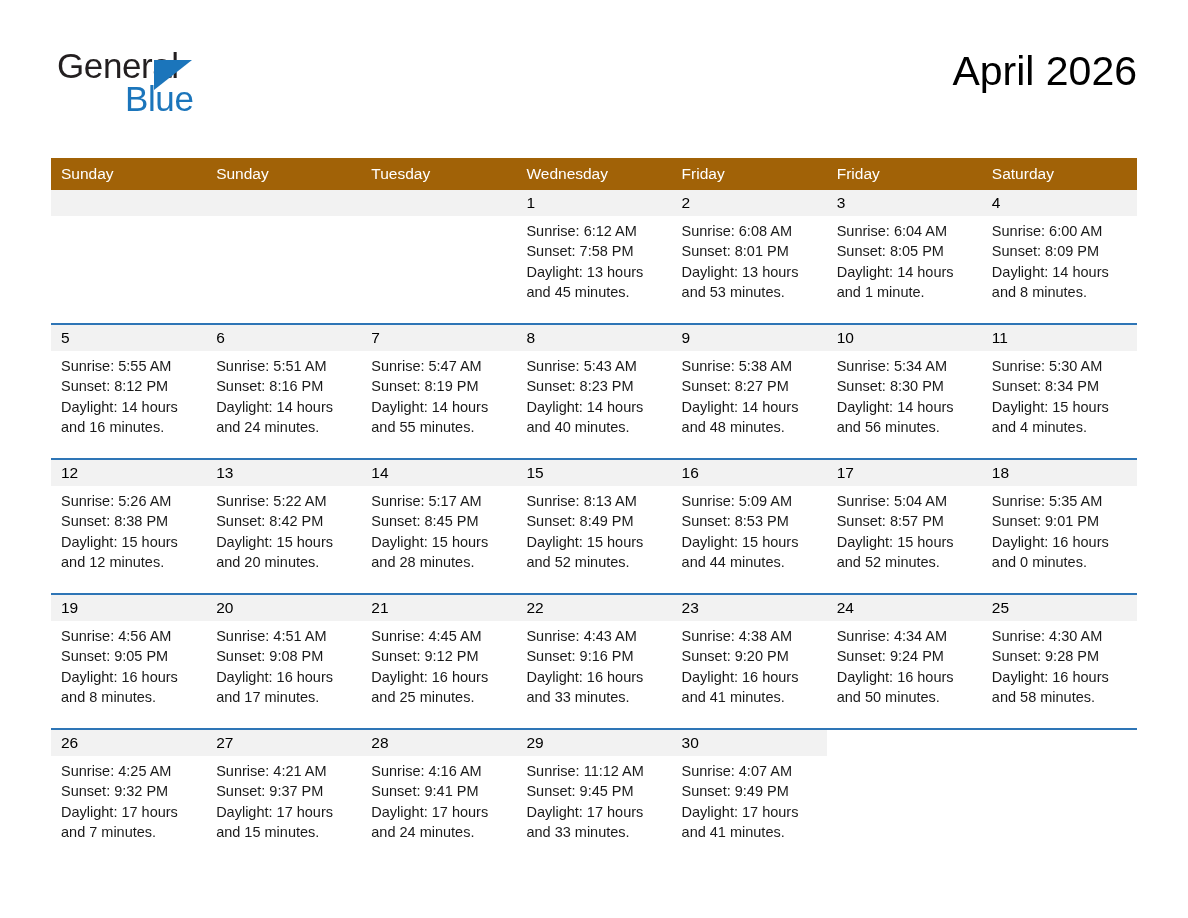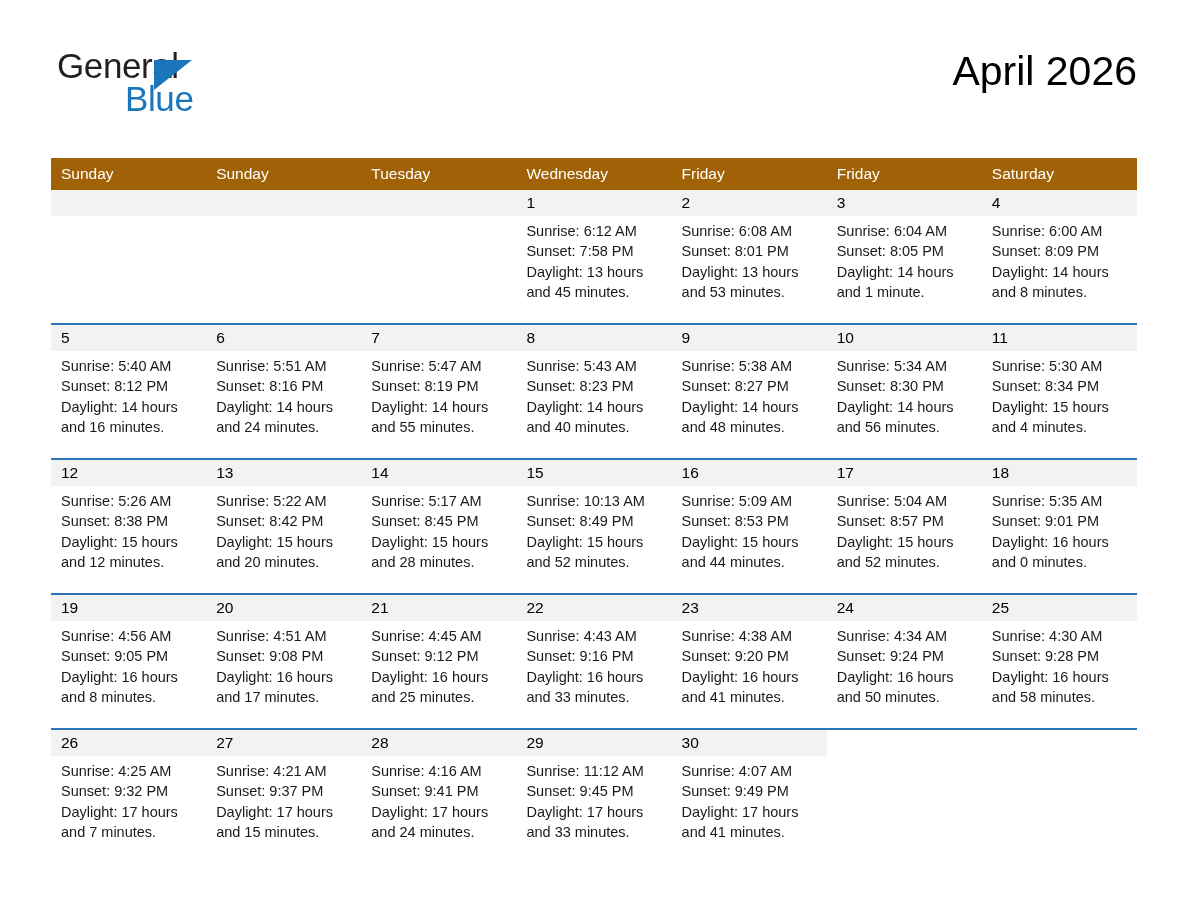--- a/index.html
+++ b/index.html
@@ -241,21 +241,21 @@
               <div class="cell-line">Sunset: 8:09 PM</div>
               <div class="cell-line">Daylight: 14 hours</div>
               <div class="cell-line">and 8 minutes.</div>
             </div>
           </td>
         </tr>
         <tr>
           <td>
             <div class="daynum-band"><span class="daynum">5</span></div>
             <div class="cell-body">
-              <div class="cell-line">Sunrise: 5:40 AM</div>
+              <div class="cell-line">Sunrise: 5:55 AM</div>
               <div class="cell-line">Sunset: 8:12 PM</div>
               <div class="cell-line">Daylight: 14 hours</div>
               <div class="cell-line">and 16 minutes.</div>
             </div>
           </td>
           <td>
             <div class="daynum-band"><span class="daynum">6</span></div>
             <div class="cell-body">
               <div class="cell-line">Sunrise: 5:51 AM</div>
               <div class="cell-line">Sunset: 8:16 PM</div>
@@ -333,21 +333,21 @@
             <div class="cell-body">
               <div class="cell-line">Sunrise: 5:17 AM</div>
               <div class="cell-line">Sunset: 8:45 PM</div>
               <div class="cell-line">Daylight: 15 hours</div>
               <div class="cell-line">and 28 minutes.</div>
             </div>
           </td>
           <td>
             <div class="daynum-band"><span class="daynum">15</span></div>
             <div class="cell-body">
-              <div class="cell-line">Sunrise: 10:13 AM</div>
+              <div class="cell-line">Sunrise: 8:13 AM</div>
               <div class="cell-line">Sunset: 8:49 PM</div>
               <div class="cell-line">Daylight: 15 hours</div>
               <div class="cell-line">and 52 minutes.</div>
             </div>
           </td>
           <td>
             <div class="daynum-band"><span class="daynum">16</span></div>
             <div class="cell-body">
               <div class="cell-line">Sunrise: 5:09 AM</div>
               <div class="cell-line">Sunset: 8:53 PM</div>

